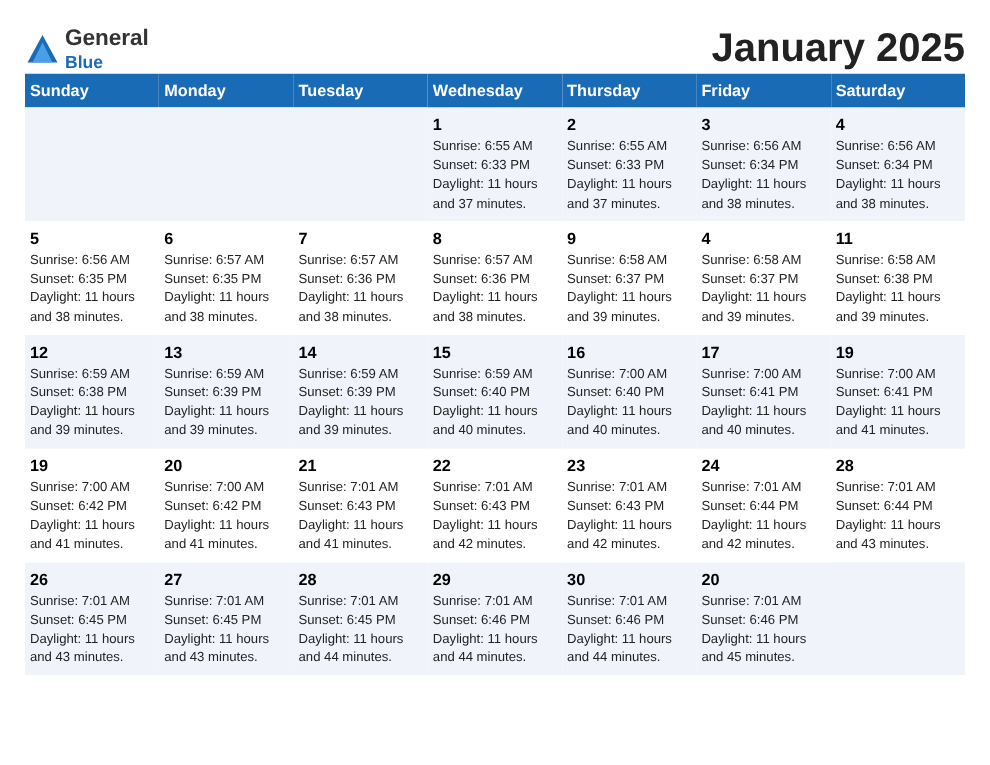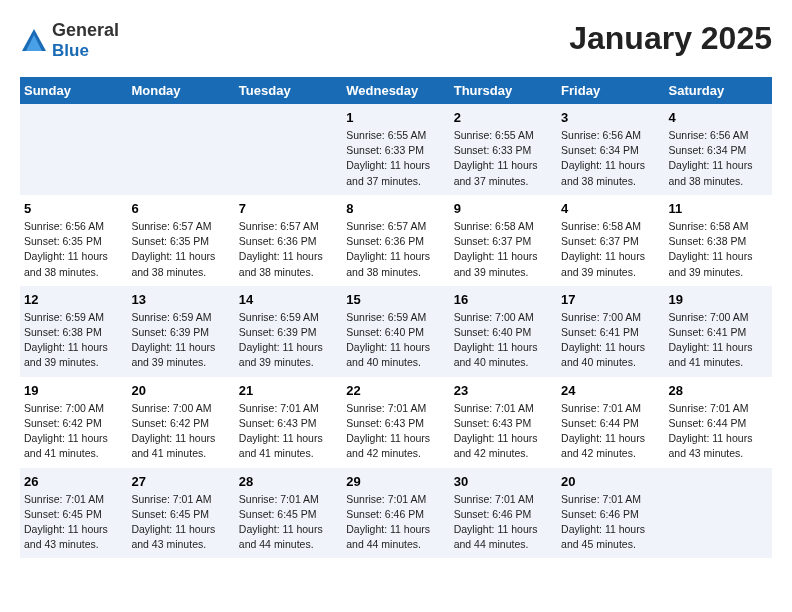--- a/index.html
+++ b/index.html
@@ -7,34 +7,33 @@
       font-family: Arial, sans-serif;
       background: #fff;
       width: 792px;
       min-height: 612px;
       padding: 20px;
     }
     .header {
       display: flex;
       justify-content: space-between;
       align-items: flex-start;
-      margin-bottom: 16px;
     }
     .logo {
       display: flex;
       align-items: center;
       gap: 4px;
     }
     .logo-text-general {
       font-size: 18px;
       font-weight: bold;
       color: #333;
     }
     .logo-text-blue {
-      font-size: 17px;
+      font-size: 14px;
       font-weight: bold;
       color: #1a6bb5;
       text-align: right;
     }
     .logo-icon {
       width: 28px;
       height: 28px;
     }
     .title-area {
       text-align: left;

